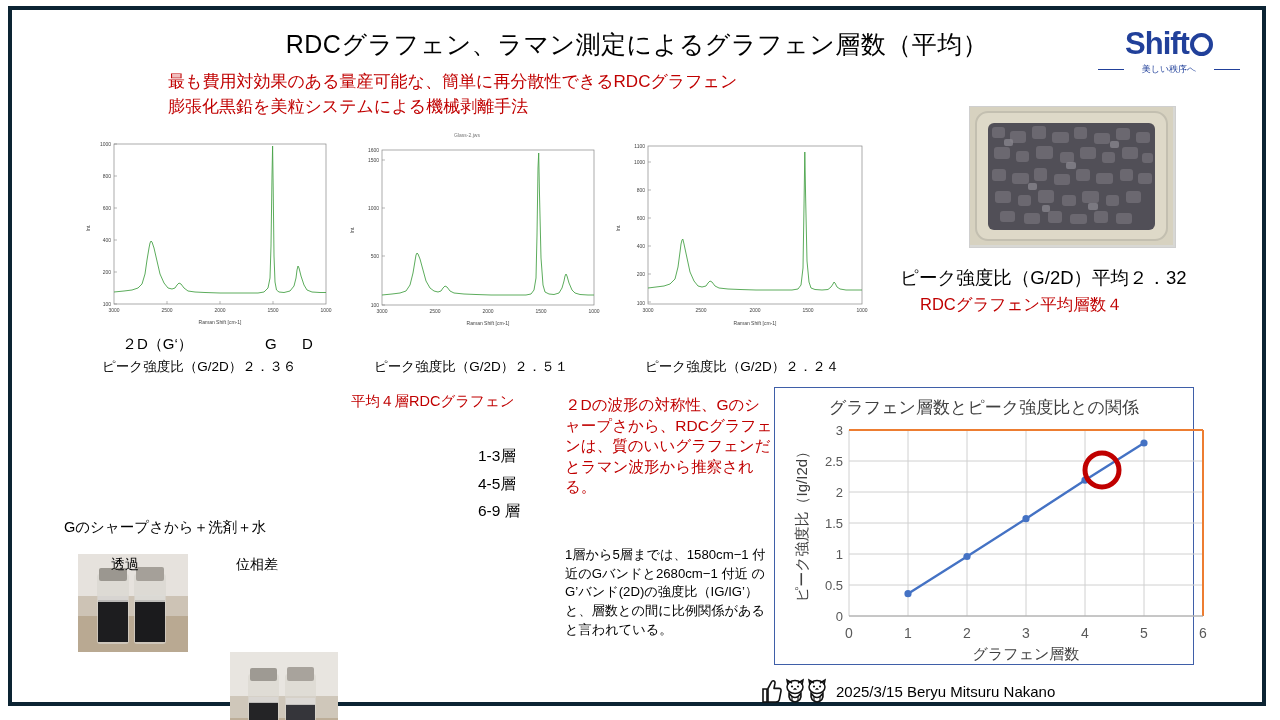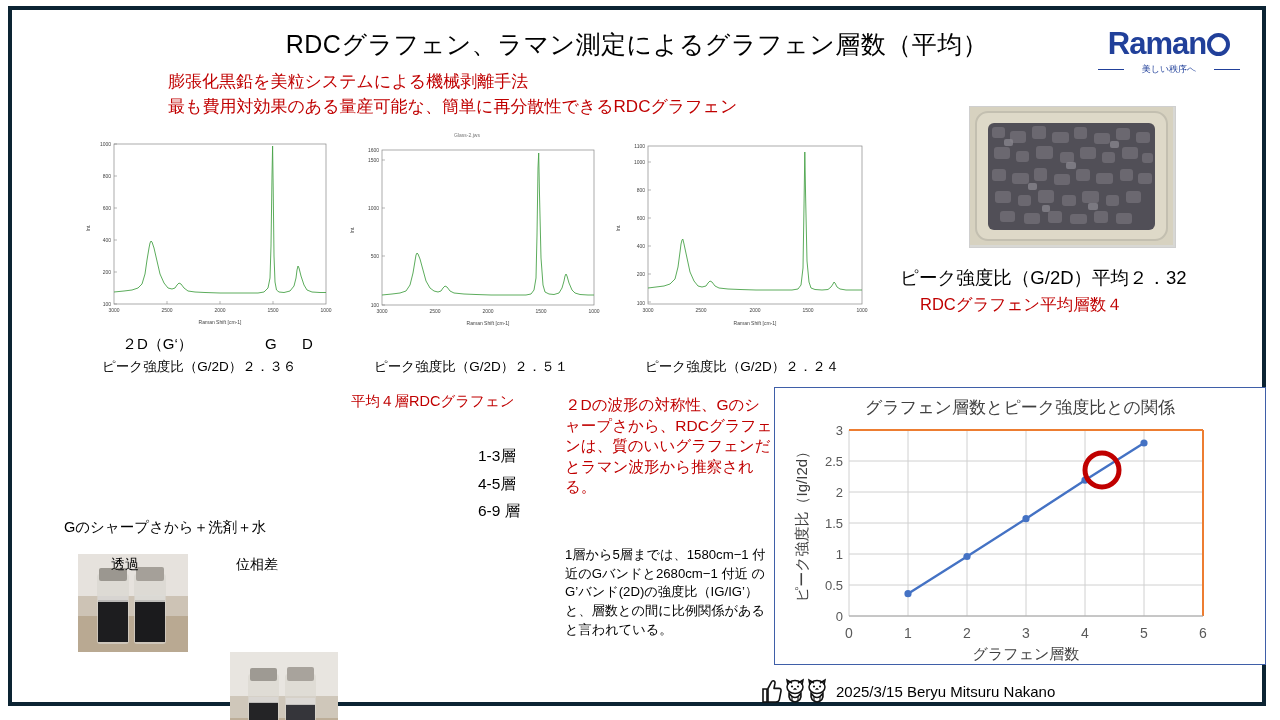--- a/index.html
+++ b/index.html
@@ -59,51 +59,51 @@
   .layerlist{left:466px;top:432px;font-size:15.5px;color:#000;line-height:1.78;}
 
   .redblock{left:553px;top:385px;width:210px;color:#c00000;font-size:15.5px;line-height:1.33;}
   .blackblock{left:553px;top:536px;width:205px;color:#000;font-size:13.2px;line-height:1.42;}
 
   
   .miclbl{font-size:14px;color:#000;white-space:nowrap;text-align:center;}
 
   
   .relpanel{
-    left:762px;top:377px;width:492px;height:278px;
+    left:762px;top:377px;width:420px;height:278px;
     border:1.5px solid #3f5fa8;background:#fff;box-sizing:border-box;
   }
   .relttl{
     position:absolute;left:0;top:8px;width:100%;text-align:center;
     font-size:17px;color:#404040;white-space:nowrap;
   }
 
   
   .foot{left:748px;top:668px;display:flex;align-items:center;}
   .footdate{font-size:15px;color:#000;white-space:nowrap;margin-left:8px;}
 </style>
 </head>
 <body>
 
 <div class="slide">
 
   <div class="abs title">RDCグラフェン、ラマン測定によるグラフェン層数（平均）</div>
 
   <div class="abs logo">
-    <div class="logo-word"><span>Raman</span><span class="ring"></span></div>
+    <div class="logo-word"><span>Shift</span><span class="ring"></span></div>
     <div class="logo-tag">
       <span class="ln"></span>
       <span>美しい秩序へ</span>
       <span class="ln"></span>
     </div>
   </div>
 
   <div class="abs redlead">
+    <div>最も費用対効果のある量産可能な、簡単に再分散性できるRDCグラフェン</div>
     <div>膨張化黒鉛を美粒システムによる機械剥離手法</div>
-    <div>最も費用対効果のある量産可能な、簡単に再分散性できるRDCグラフェン</div>
   </div>
 
   <div class="abs spec" style="left:68px;top:126px;">
     <svg width="252" height="195" viewBox="0 0 252 195">
       <rect x="34" y="8" width="212" height="160" fill="#fff" stroke="#888" stroke-width="0.7"></rect>
       <g font-size="5" fill="#444" font-family="Liberation Sans, sans-serif" text-anchor="end">
         <text x="31" y="10">1000</text>
           <text x="31" y="42">800</text>
         <text x="31" y="74">600</text>
           <text x="31" y="106">400</text>

